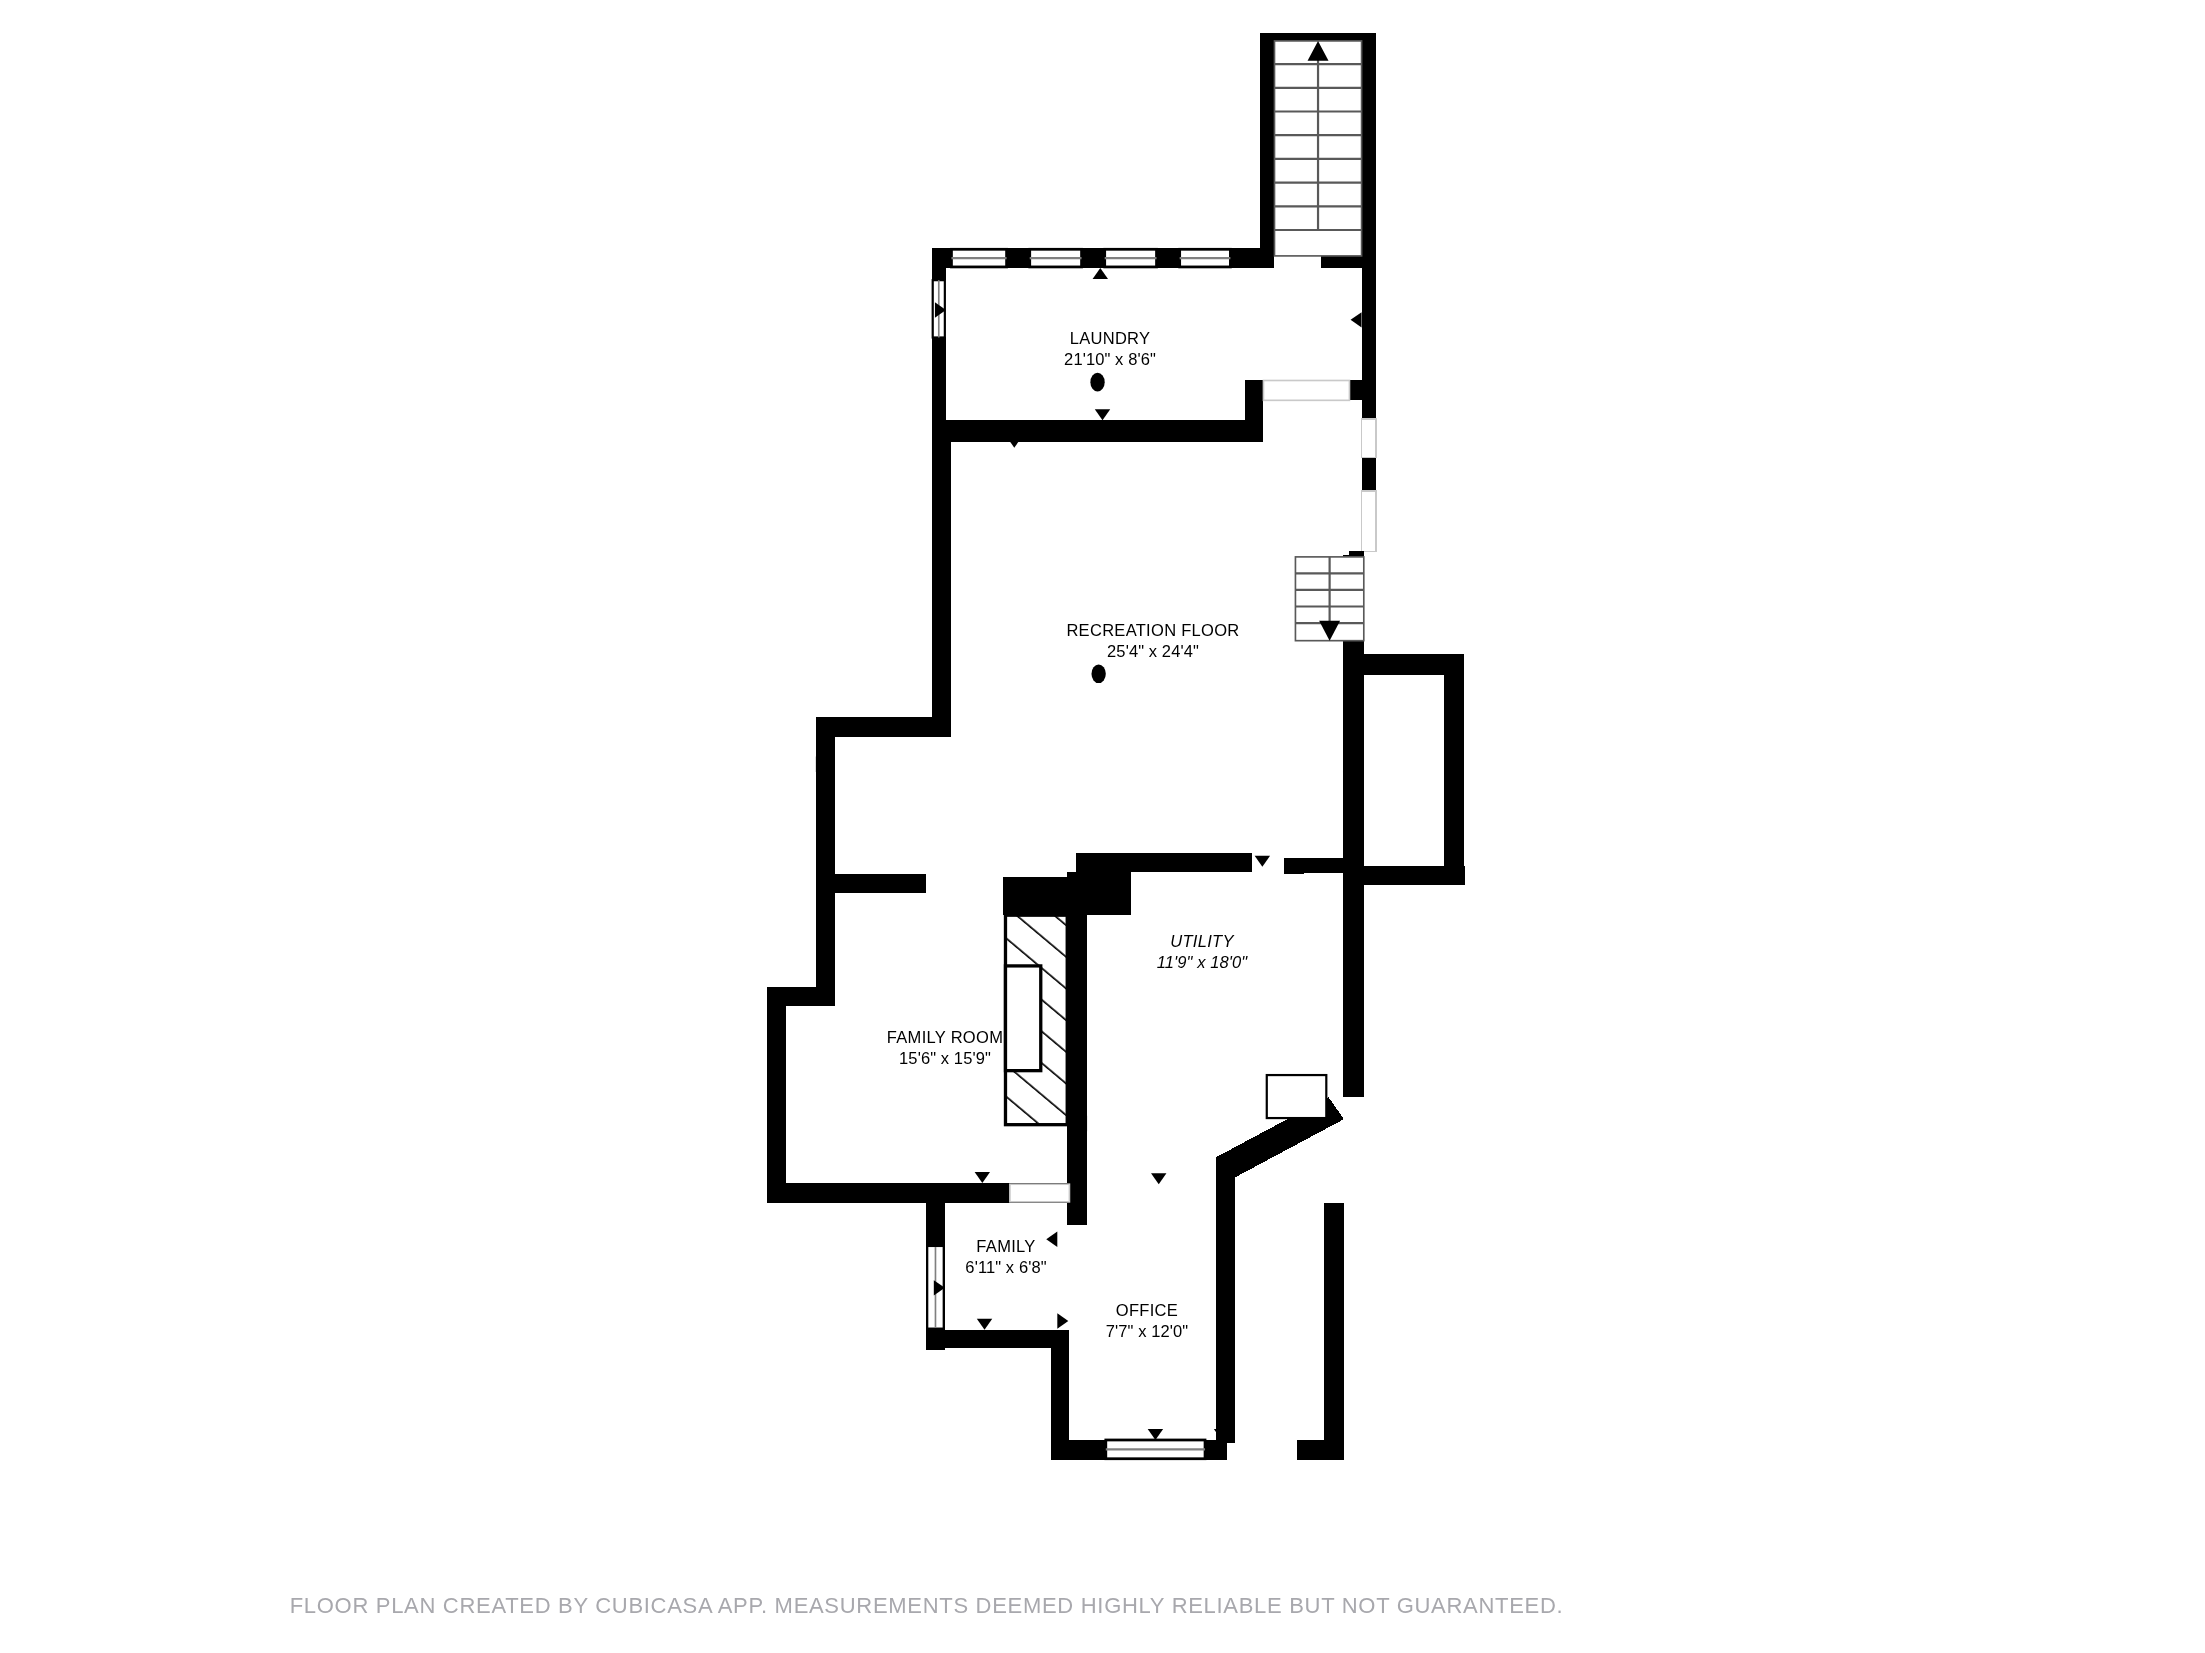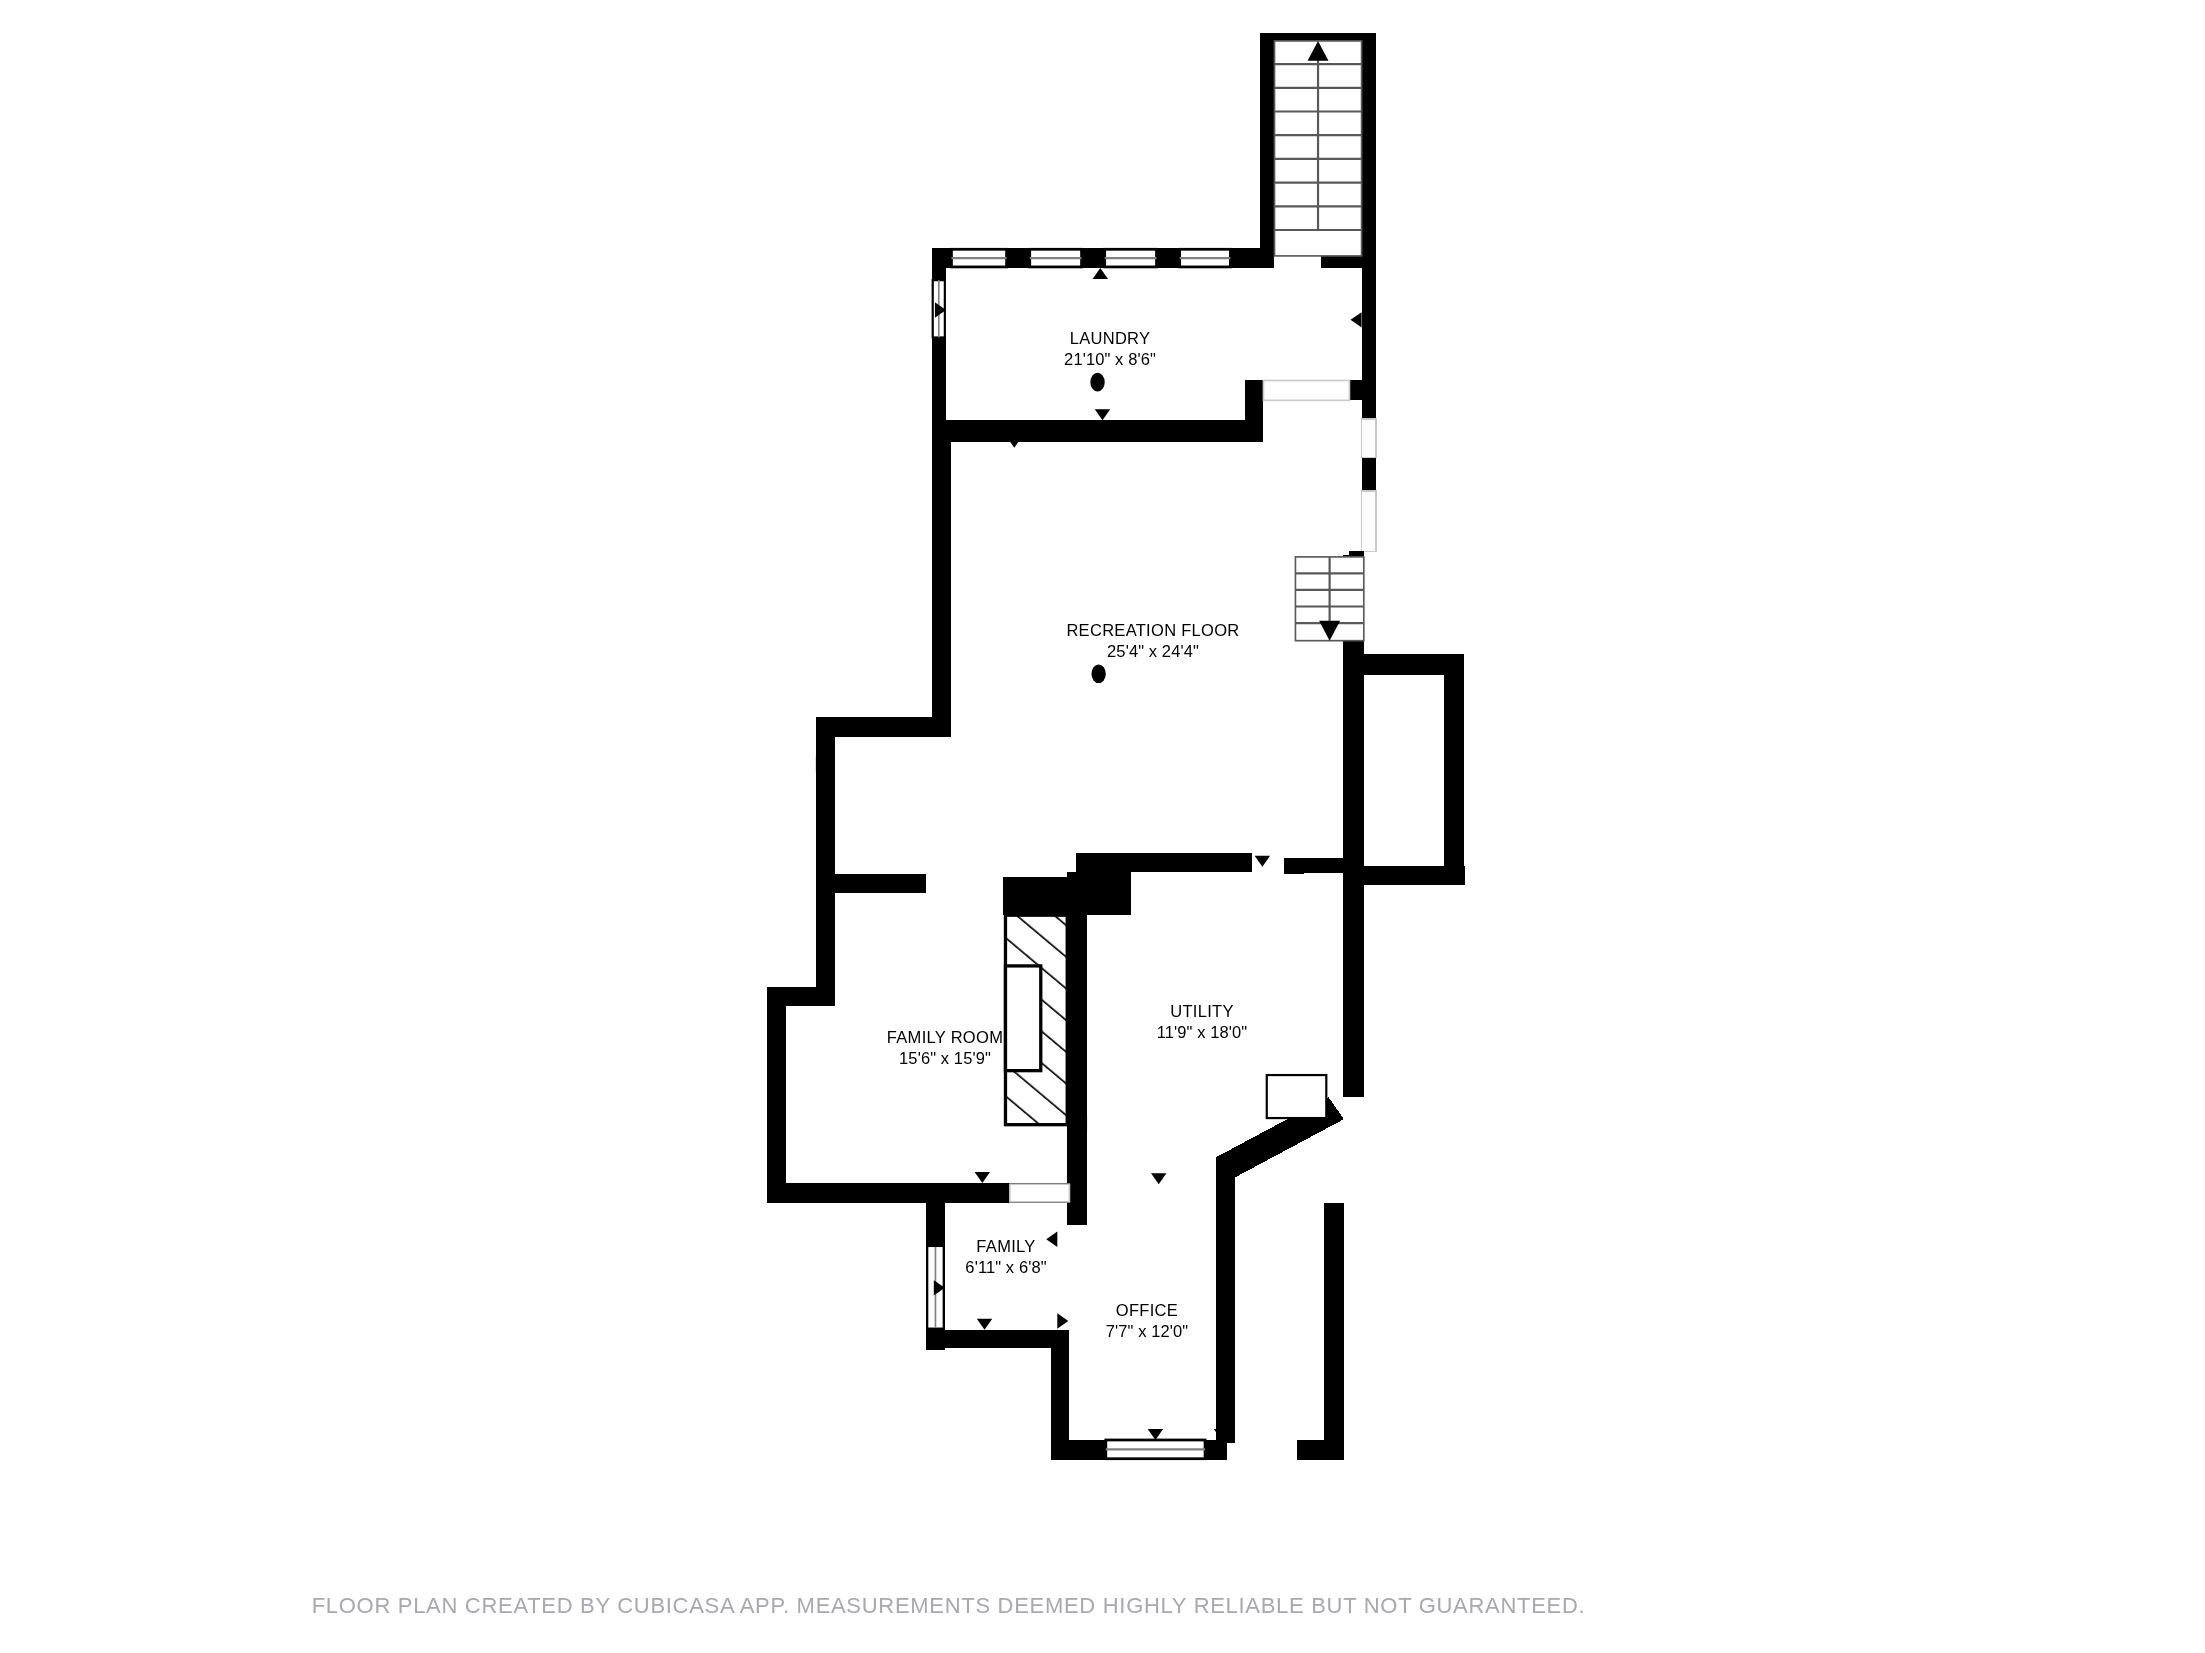--- a/index.html
+++ b/index.html
@@ -50,21 +50,20 @@
   }
   #footer-note {
     position: absolute;
     left: 0;
     top: 1593px;
     width: 1853px;
     text-align: center;
     font-size: 22px;
     letter-spacing: 0.7px;
     color: #a8a8ad;
-    padding-left: 22px;
   }
 </style>
 </head>
 <body>
 
 <div id="plan-root">
 
   <svg id="floorplan-svg" viewBox="0 0 4000 3000" xmlns="http://www.w3.org/2000/svg">
     <defs>
       <pattern id="hatch-diagonal" width="44" height="44" patternUnits="userSpaceOnUse" patternTransform="rotate(-50)">
@@ -270,21 +269,21 @@
   <div class="room-label" style="left:1153px; top:620px;">
     <span class="rl-name">RECREATION FLOOR</span>
     <span class="rl-dims">25'4" x 24'4"</span>
   </div>
 
   <div class="room-label" style="left:945px; top:1027px;">
     <span class="rl-name">FAMILY ROOM</span>
     <span class="rl-dims">15'6" x 15'9"</span>
   </div>
 
-  <div class="room-label" style="left:1202px; top:1001px;">
+  <div class="room-label" style="left:1202px; top:931px;font-style:italic;">
     <span class="rl-name">UTILITY</span>
     <span class="rl-dims">11'9" x 18'0"</span>
   </div>
 
   <div class="room-label" style="left:1006px; top:1236px;">
     <span class="rl-name">FAMILY</span>
     <span class="rl-dims">6'11" x 6'8"</span>
   </div>
 
   <div class="room-label" style="left:1147px; top:1300px;">

